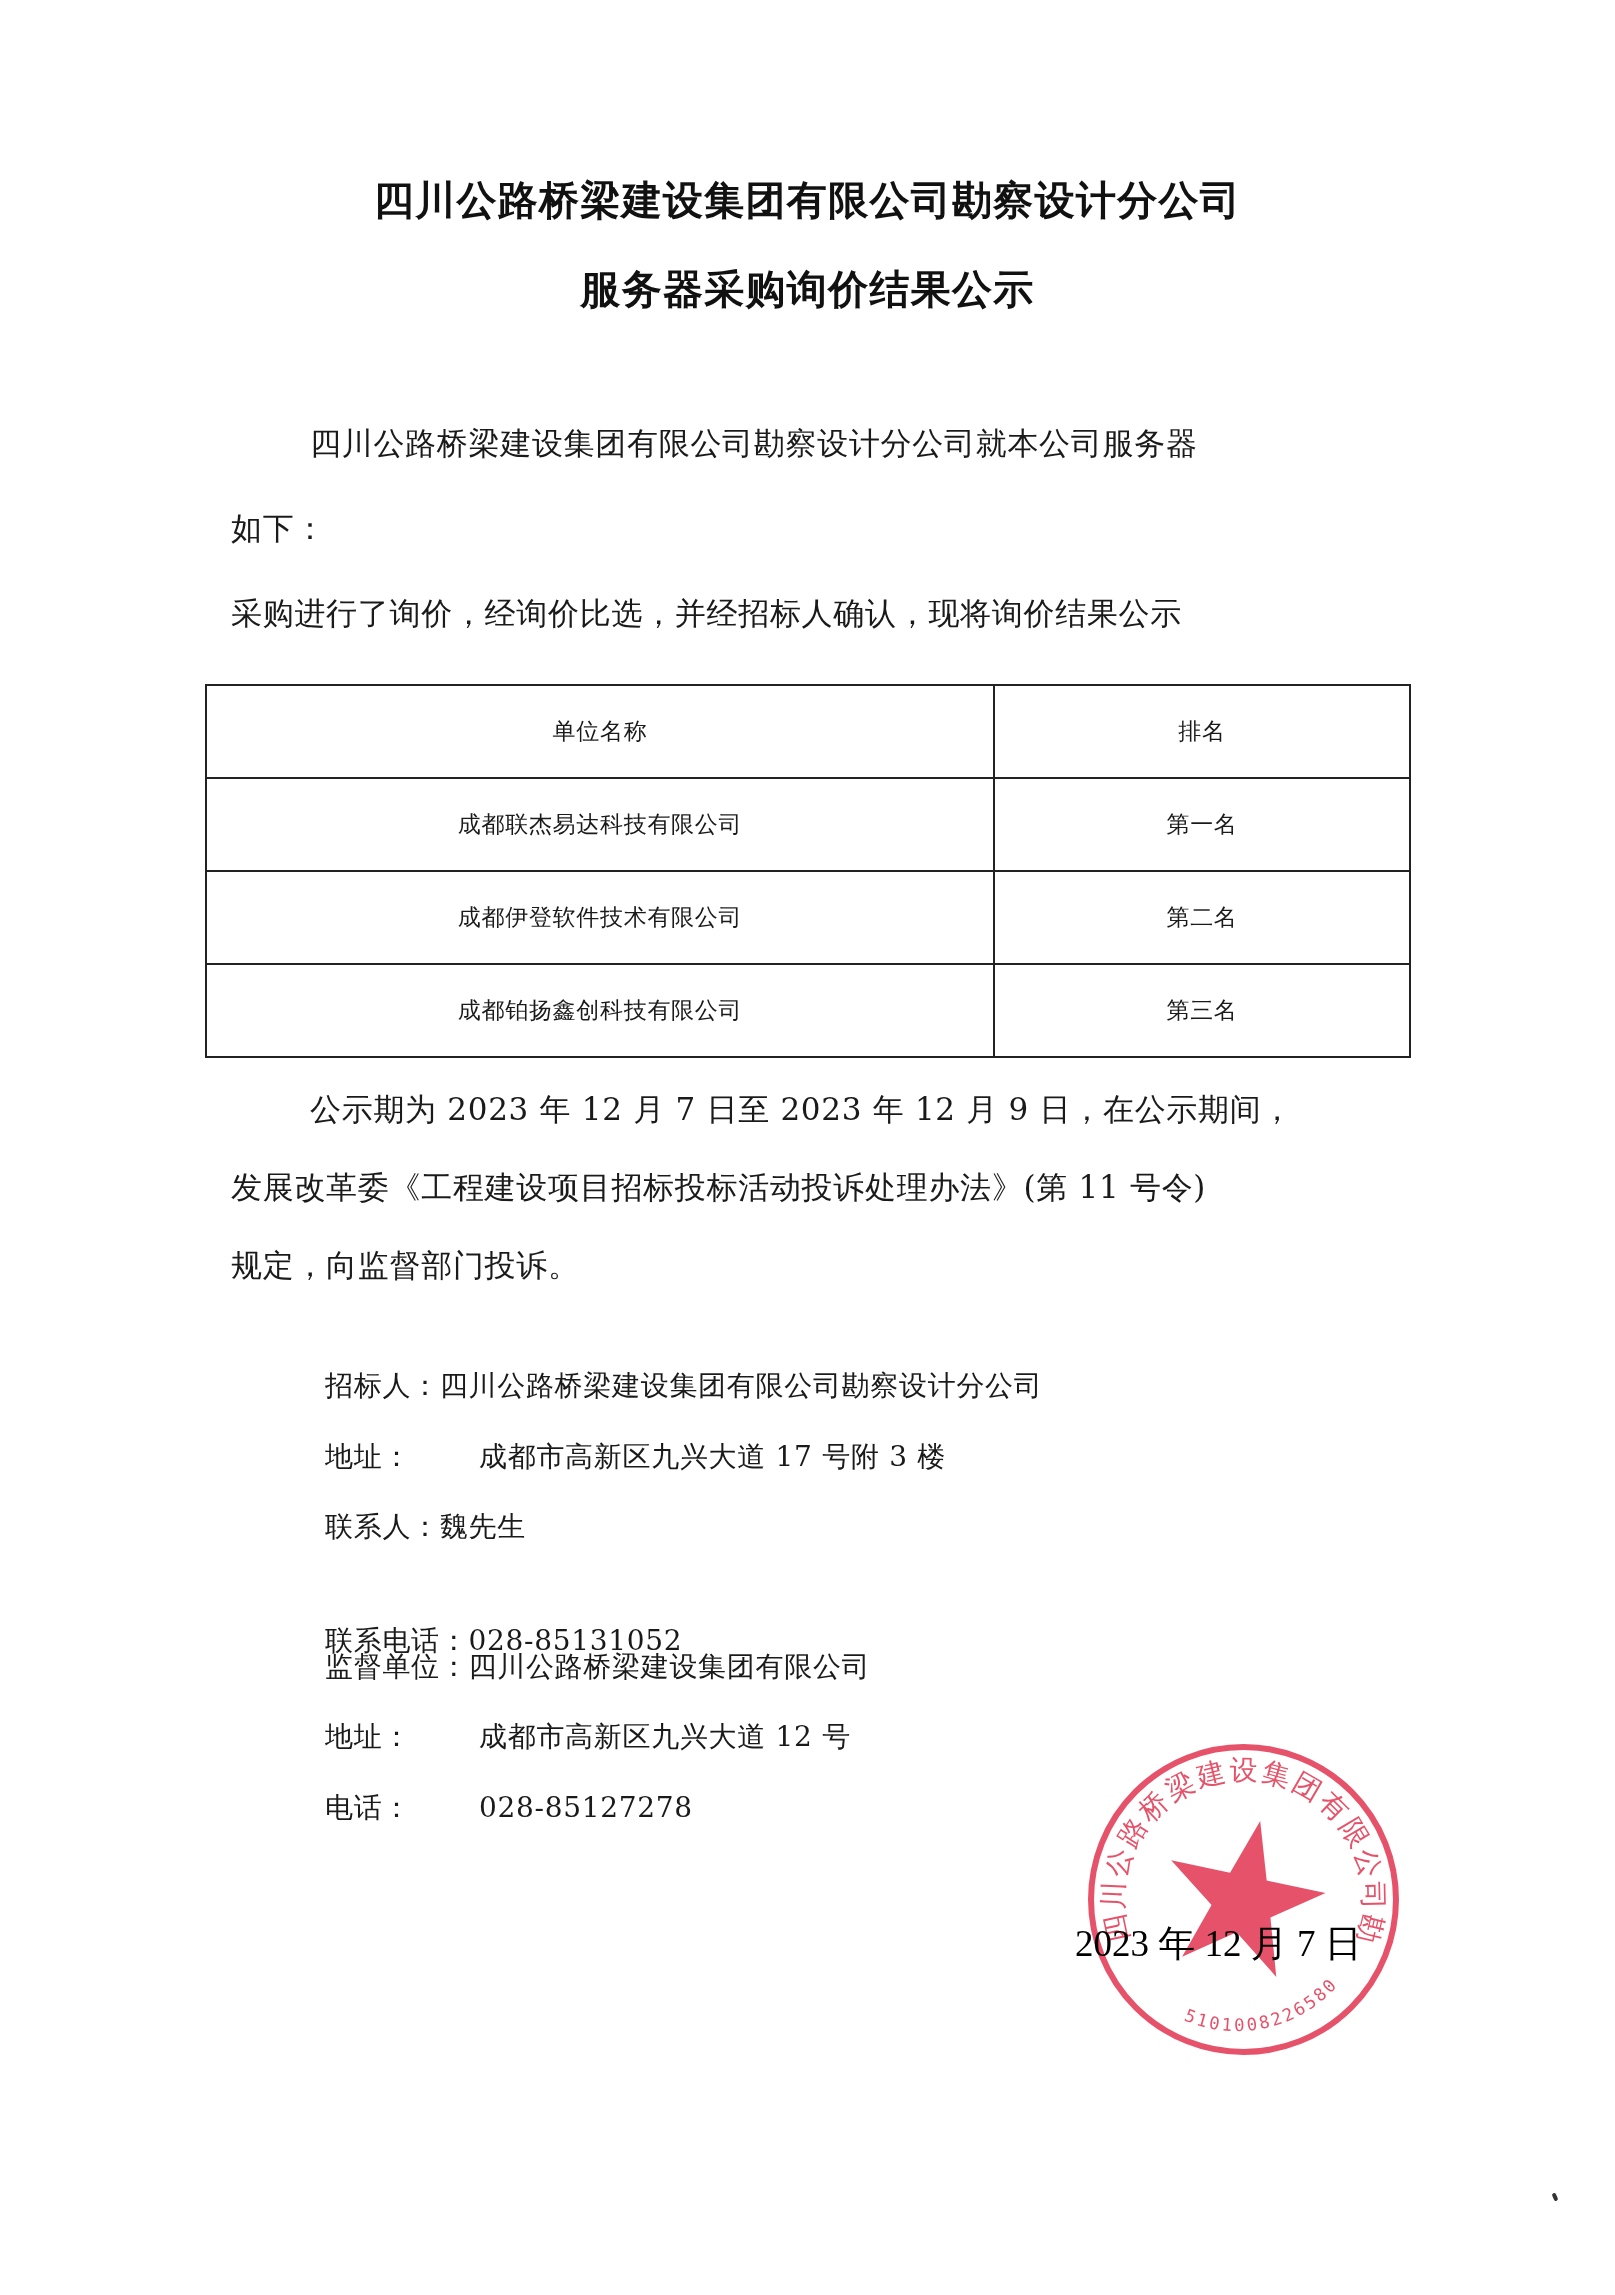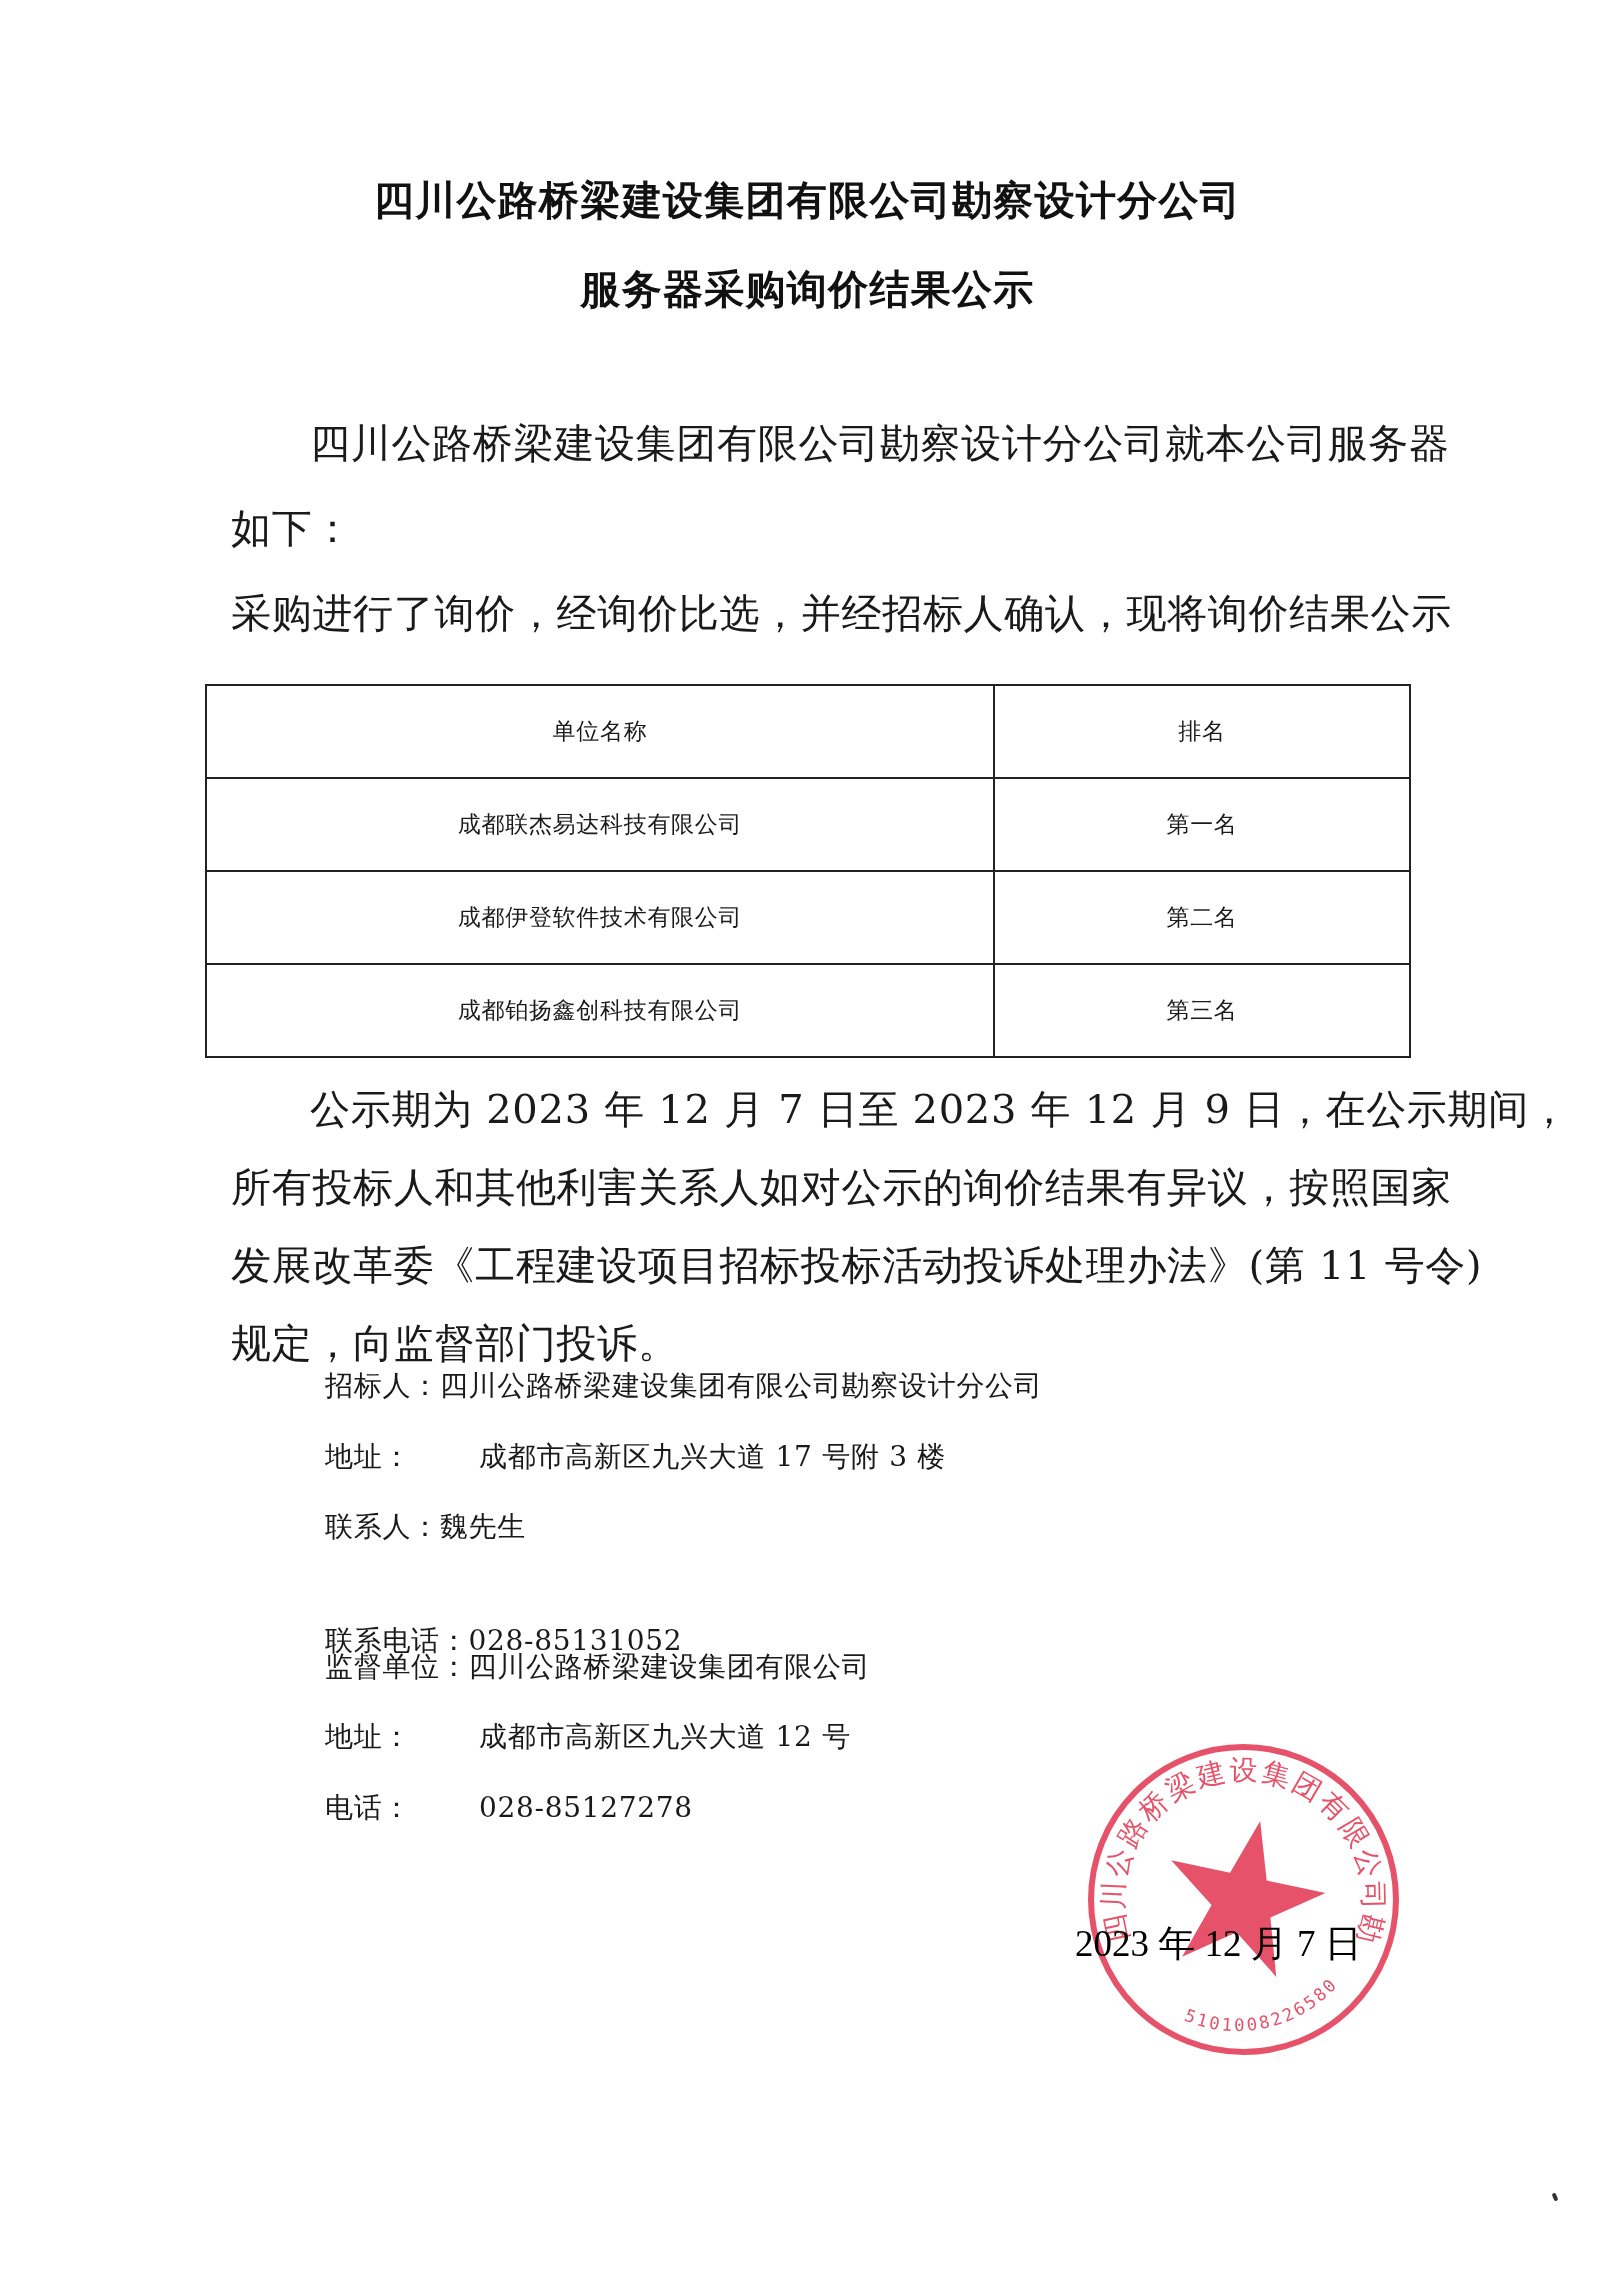--- a/index.html
+++ b/index.html
@@ -10,21 +10,21 @@
     }
     .title {
       position: absolute; left: 0; width: 1615px; text-align: center;
       font-family: "DejaVu Sans", "Liberation Sans", sans-serif;
       font-weight: bold; font-size: 40px; letter-spacing: 1.3px; color: #111;
     }
     .title.l1 { top: 173px; }
     .title.l2 { top: 262px; }
     .para {
       position: absolute; left: 231px; width: 1177px;
-      font-size: 40px; line-height: 85px; letter-spacing: 0.7px;
+      font-size: 31px; line-height: 85px; letter-spacing: 0.7px;
     }
     .para .line { display: block; white-space: nowrap; height: 85px; }
     .indent { padding-left: 79px; }
     table.results {
       position: absolute; left: 205px; top: 684px; width: 1206px;
       border-collapse: collapse; font-size: 23px;
     }
     table.results td, table.results th {
       border: 2px solid #222; height: 91px; text-align: center;
       font-weight: normal; padding: 0; letter-spacing: 0.7px;
@@ -76,21 +76,20 @@
   </tr>
   <tr>
     <td>成都铂扬鑫创科技有限公司</td>
     <td>第三名</td>
   </tr>
 </tbody>
   </table>
 
 <div class="para" style="top:1070px; line-height:78px;">
   <span class="line indent" style="height:78px;">公示期为 2023 年 12 月 7 日至 2023 年 12 月 9 日，在公示期间，</span>
-  <span class="line" style="height:78px;">所有投标人和其他利害关系人如对公示的询价结果有异议，按照国家</span>
   <span class="line" style="height:78px;">发展改革委《工程建设项目招标投标活动投诉处理办法》(第 11 号令)</span>
   <span class="line" style="height:78px;">规定，向监督部门投诉。</span>
 </div>
 
 <div class="info" style="top:1367px;">
   <span class="lbl">招标人：</span><span>四川公路桥梁建设集团有限公司勘察设计分公司</span>
 </div>
 <div class="info" style="top:1438px;">
   <span class="lbl" style="width:154px;">地址：</span><span>成都市高新区九兴大道 17 号附 3 楼</span>
 </div>

